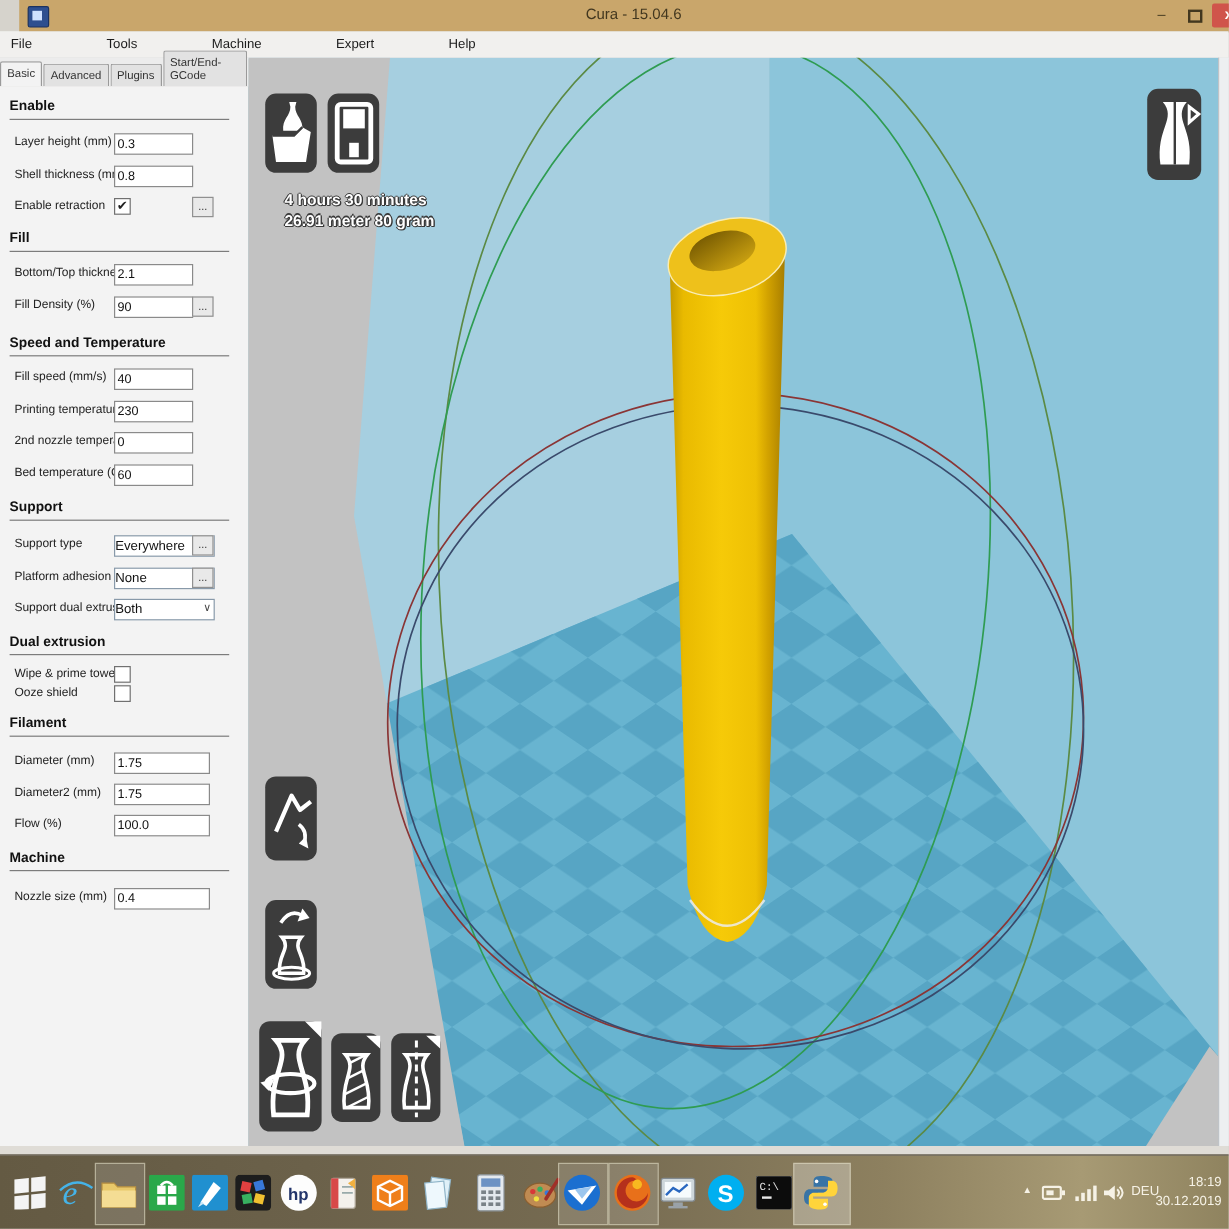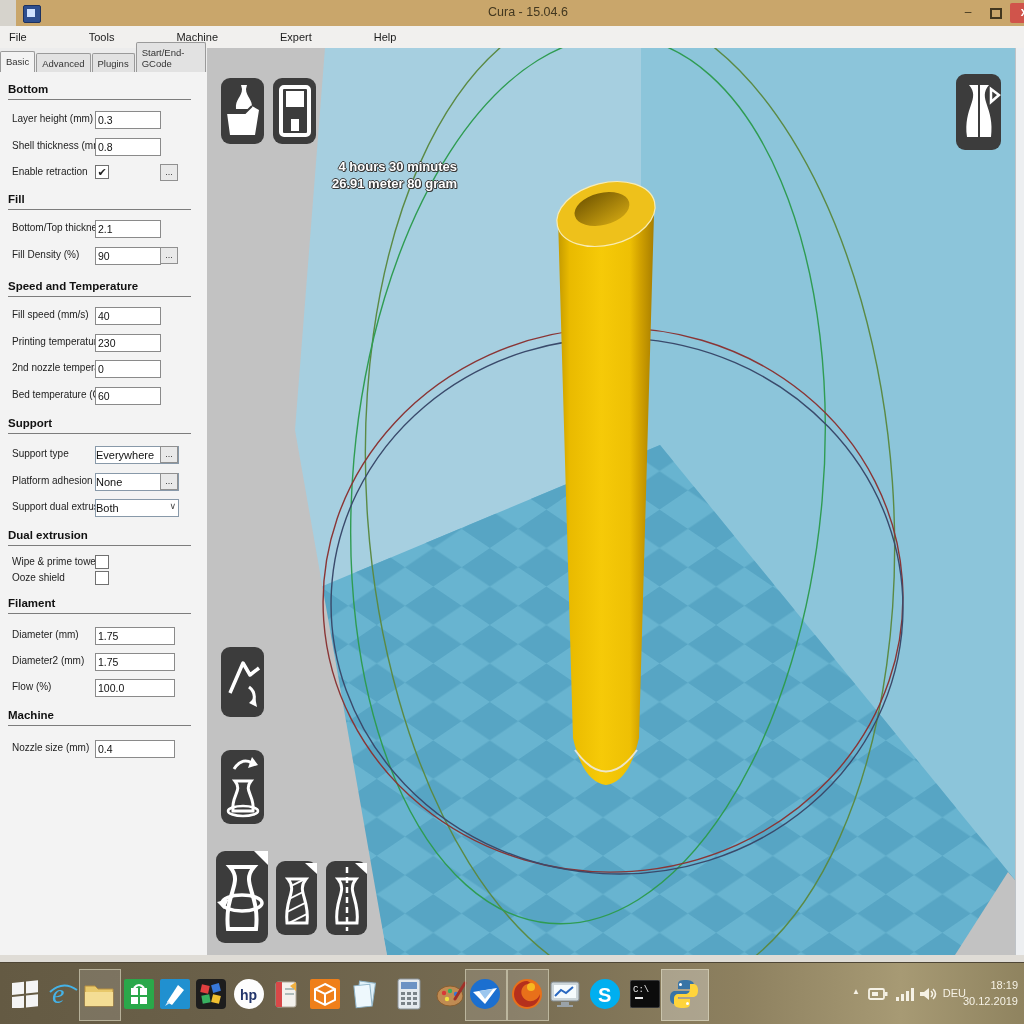--- a/index.html
+++ b/index.html
@@ -45,21 +45,21 @@
   .more{position:absolute;left:152px;top:0;width:18px;height:17px;border:1px solid #909090;background:#e9e9e9;
     font-size:9px;line-height:13px;text-align:center;color:#333;padding:0;}
   .sel{position:absolute;left:87px;top:0;width:82px;height:16px;border:1px solid #8899a9;background:#fff;}
   .selval{position:absolute;left:0;top:2px;font-size:11px;color:#111;white-space:nowrap;}
   .chev{position:absolute;right:2px;top:1px;font-size:9px;color:#444;}
 
   
   .viewport{position:absolute;left:207px;top:48px;width:808px;height:907px;overflow:hidden;}
   .vbtn{position:absolute;background:#3c3c3c;border-radius:9px;display:flex;align-items:center;justify-content:center;}
   .vbtn svg{display:block;}
-  .infotext{position:absolute;left:30px;top:110px;width:220px;text-align:right;color:#fff;
+  .infotext{position:absolute;left:30px;top:110px;width:220px;text-align:left;color:#fff;
     font-size:13px;font-weight:bold;line-height:17px;
     text-shadow:-1px 0 #3a3a3a,1px 0 #3a3a3a,0 -1px #3a3a3a,0 1px #3a3a3a,1px 1px #3a3a3a;}
   .rightstrip{position:absolute;left:1015px;top:48px;width:9px;height:907px;background:#edeff1;border-left:1px solid #bfc3c7;}
   .bottomstrip{position:absolute;left:0;top:955px;width:1024px;height:7px;background:#dfdcd6;}
 
   
   .taskbar{position:absolute;left:0;top:962px;width:1024px;height:62px;
     background:linear-gradient(90deg,#645a43 0%,#6b614a 25%,#776c52 50%,#8d805f 72%,#a79a74 88%,#8f835f 100%);
     border-top:1px solid #4e4636;}
   .tbicon{position:absolute;top:14px;width:34px;height:34px;display:flex;align-items:center;justify-content:center;}
@@ -97,21 +97,21 @@
   <div class="tabrow">
     <span class="tab active">Basic</span>
     <span class="tab">Advanced</span>
     <span class="tab">Plugins</span>
     <span class="tab">Start/End-GCode</span>
   </div>
 
   <div class="panel">
 
     <div class="section" style="top:10px">
-      <div class="sechead">Bottom</div>
+      <div class="sechead">Enable</div>
       <hr class="secrule">
       <div class="row" style="top:29px">
         <span class="lbl">Layer height (mm)</span>
         <input class="val" value="0.3" style="">
       </div>
       <div class="row" style="top:56px">
         <span class="lbl">Shell thickness (mm)</span>
         <input class="val" value="0.8" style="">
       </div>
       <div class="row" style="top:82px">

